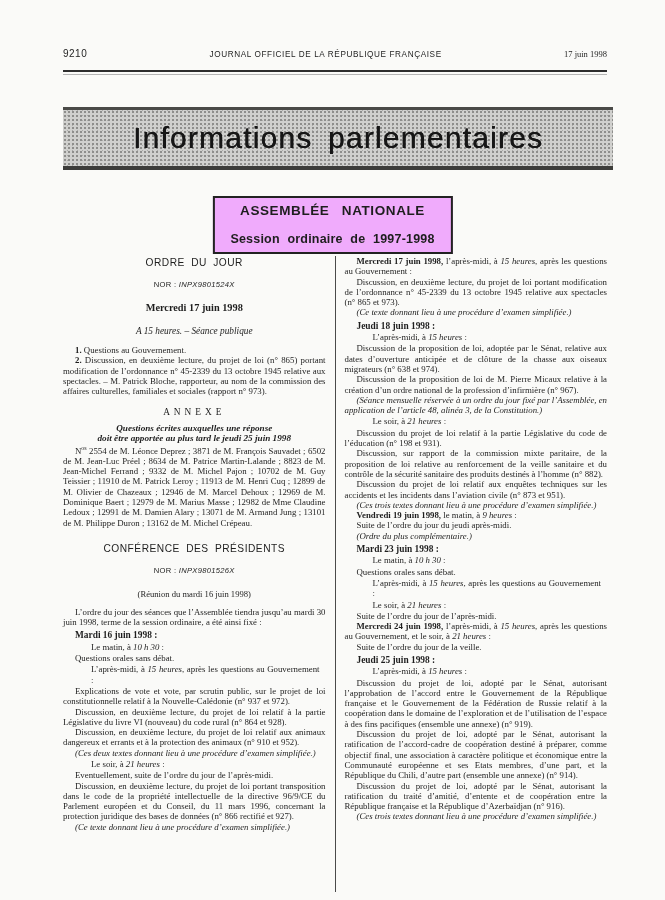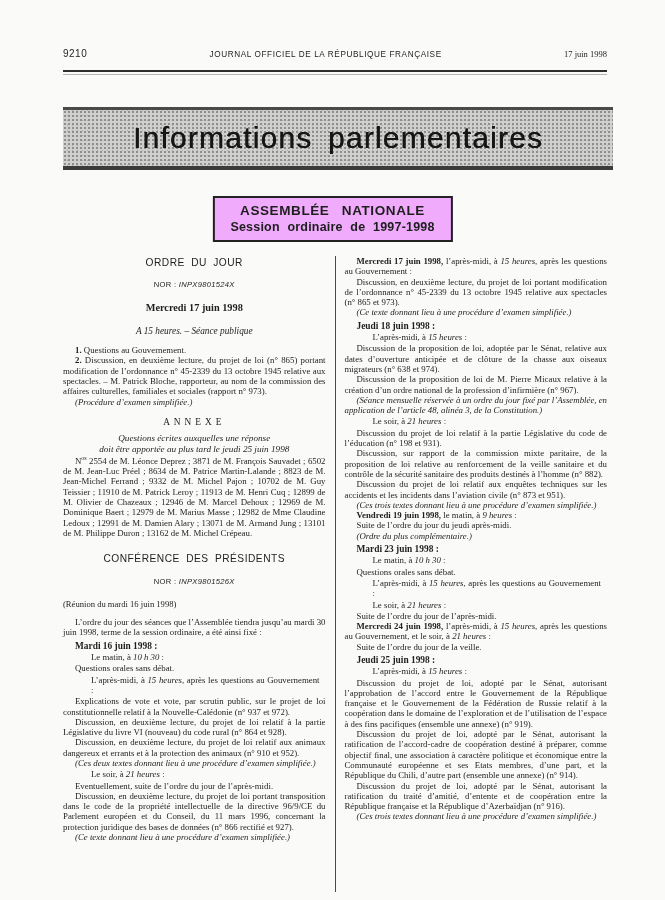--- a/index.html
+++ b/index.html
@@ -46,44 +46,44 @@
 
   
   .abox{
     position:absolute;left:50%;top:196px;transform:translateX(-50%);
     border:2px solid #222;
     padding:5px 16px 6px;
     text-align:center;background:#f0abfc;
     font-family:"Liberation Sans", sans-serif;
   }
   .abox .t1{font-size:13.5px;font-weight:bold;letter-spacing:.6px;word-spacing:8px;}
-  .abox .t2{font-size:12.5px;font-weight:bold;letter-spacing:.2px;word-spacing:4px;margin-top:2px;}
+  .abox .t2{font-size:12.5px;font-weight:bold;letter-spacing:.2px;word-spacing:4px;margin-top:14px;}
 
   
   .cols{
     position:absolute;left:63px;right:58px;top:256px;bottom:8px;
     display:flex;
   }
   .col{width:267px;font-size:8.8px;line-height:10.3px;text-align:justify;}
   .col-left{padding-right:9px;}
   .col-right{border-left:1px solid #4a4a4a;padding-left:9px;}
   .col p{margin:0;}
 
   .s-h1{font-family:"Liberation Sans",sans-serif;font-weight:normal;font-size:10.2px;
         text-align:center;letter-spacing:.5px;word-spacing:3px;margin:16px 0 0 !important;}
   .col .s-h1:first-child{margin-top:2px !important;}
   .s-nor{text-align:center;font-size:7.6px;margin:12px 0 12px !important;
          font-family:"Liberation Sans",sans-serif;letter-spacing:.3px;}
   .s-dateC{text-align:center;font-weight:bold;font-size:10.3px;margin:4px 0 10px !important;}
   .s-centerIt{text-align:center;font-style:italic;font-size:9.3px;margin:13px 0 9px !important;}
   .s-annexe{text-align:center;font-size:9.3px;letter-spacing:4px;margin:10px 0 6px !important;}
-  .s-qt{text-align:center;font-weight:normal;font-style:italic;font-size:9.2px;}
+  .s-qt{text-align:center;font-weight:bold;font-style:italic;font-size:9.2px;}
   .s-h2{font-family:"Liberation Sans",sans-serif;font-weight:bold;font-size:9.8px;
         text-align:center;margin:13px 0 3px !important;}
-  .s-centerSm{text-align:left;font-size:8.6px;margin:0 0 8px !important;}
+  .s-centerSm{text-align:center;font-size:8.6px;margin:0 0 8px !important;}
   .s-body{text-indent:12px;}
   .s-bodyIt{text-indent:12px;font-style:italic;}
   .s-day{font-weight:bold;text-indent:12px;font-size:9.4px;margin-top:3px !important;}
   .s-time{padding-left:28px;padding-right:6px;text-indent:0;margin:1px 0 !important;}
   .col .s-qt + .s-body, .col .s-annexe + .s-qt{margin-top:2px !important;}
   .b{font-weight:bold;}
   .i{font-style:italic;}
   .sup{vertical-align:super;font-size:6px;line-height:0;}
 </style>
 </head>
@@ -109,21 +109,20 @@
   </div>
 
   <div class="cols">
     <div class="col col-left">
         <p class="s-h1"><span>ORDRE DU JOUR</span></p>
         <p class="s-nor"><span>NOR : </span><span class="i">INPX9801524X</span></p>
         <p class="s-dateC"><span>Mercredi 17 juin 1998</span></p>
         <p class="s-centerIt"><span>A 15 heures. – Séance publique</span></p>
         <p class="s-body"><span class="b">1. </span><span>Questions au Gouvernement.</span></p>
         <p class="s-body"><span class="b">2. </span><span>Discussion, en deuxième lecture, du projet de loi (n° 865) portant modification de l’ordonnance n° 45-2339 du 13 octobre 1945 relative aux spectacles. – M. Patrick Bloche, rapporteur, au nom de la commission des affaires culturelles, familiales et sociales (rapport n° 973).</span></p>
-        <p class="s-bodyIt"><span>(Procédure d’examen simplifiée.)</span></p>
         <p class="s-annexe"><span>ANNEXE</span></p>
         <p class="s-qt"><span>Questions écrites auxquelles une réponse</span></p>
         <p class="s-qt"><span>doit être apportée au plus tard le jeudi 25 juin 1998</span></p>
         <p class="s-body"><span>N</span><span class="sup">os</span><span> 2554 de M. Léonce Deprez ; 3871 de M. François Sauvadet ; 6502 de M. Jean-Luc Préel ; 8634 de M. Patrice Martin-Lalande ; 8823 de M. Jean-Michel Ferrand ; 9332 de M. Michel Pajon ; 10702 de M. Guy Teissier ; 11910 de M. Patrick Leroy ; 11913 de M. Henri Cuq ; 12899 de M. Olivier de Chazeaux ; 12946 de M. Marcel Dehoux ; 12969 de M. Dominique Baert ; 12979 de M. Marius Masse ; 12982 de Mme Claudine Ledoux ; 12991 de M. Damien Alary ; 13071 de M. Armand Jung ; 13101 de M. Philippe Duron ; 13162 de M. Michel Crépeau.</span></p>
         <p class="s-h1"><span>CONFÉRENCE DES PRÉSIDENTS</span></p>
         <p class="s-nor"><span>NOR : </span><span class="i">INPX9801526X</span></p>
         <p class="s-centerSm"><span>(Réunion du mardi 16 juin 1998)</span></p>
         <p class="s-body"><span>L’ordre du jour des séances que l’Assemblée tiendra jusqu’au mardi 30 juin 1998, terme de la session ordinaire, a été ainsi fixé :</span></p>
         <p class="s-day"><span>Mardi 16 juin 1998 :</span></p>
         <p class="s-time"><span>Le matin, à </span><span class="i">10 h 30</span><span> :</span></p>

